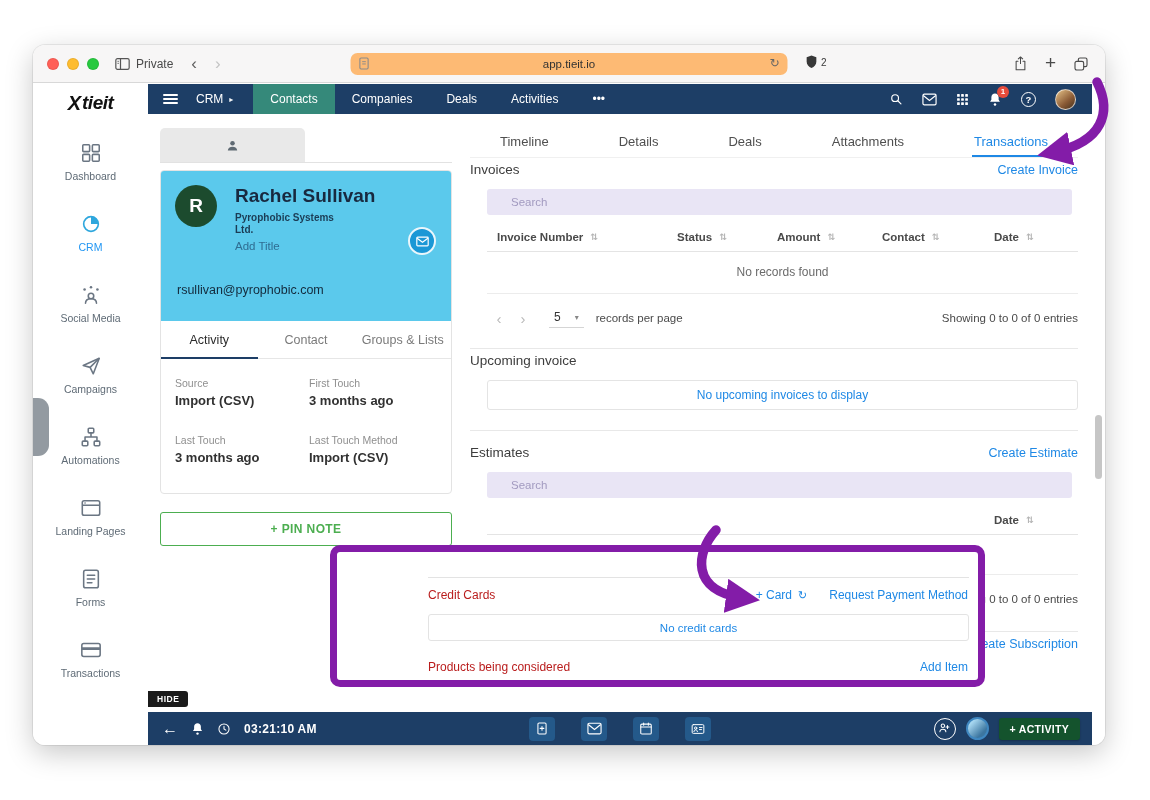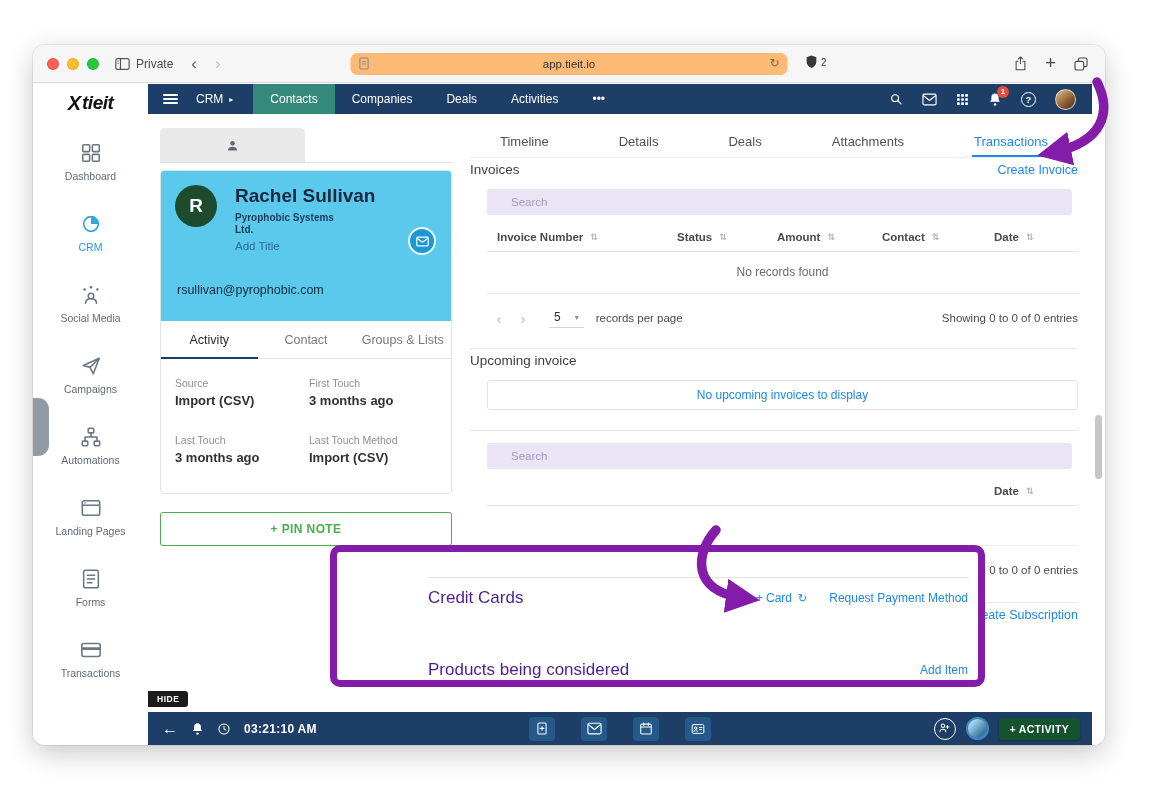--- a/index.html
+++ b/index.html
@@ -134,21 +134,21 @@
   .activity-btn{background:#14532d;border-radius:3px;padding:5px 11px;font-size:10.5px;font-weight:bold;letter-spacing:.3px;
     color:#fff;cursor:pointer;box-shadow:0 1px 2px rgba(0,0,0,.25);}
   .hide-tag{position:absolute;left:115px;top:607px;background:#1b1b1b;color:#fff;font-size:8.5px;font-weight:bold;
     letter-spacing:.5px;padding:3px 9px;border-radius:0 3px 3px 0;z-index:6;cursor:pointer;}
 
   
   .anno-rect{position:absolute;left:297px;top:500px;width:655px;height:142px;background:#fff;
     border:7px solid #831ca8;border-radius:10px;z-index:40;}
   .ov-line{position:absolute;left:91px;right:9px;top:25px;border-top:1px solid #e3e3e3;}
   .ov-head{position:absolute;left:91px;right:10px;top:36px;display:flex;justify-content:space-between;align-items:center;}
-  .ov-title{font-size:17px;color:#4c1d95;}
+  .ov-title{font-size:12px;color:#b91c1c;}
   .ov-links{display:flex;align-items:center;gap:22px;}
   .ov-addcard{display:flex;align-items:center;gap:6px;color:#1e88e5;font-size:12px;cursor:pointer;}
   .ov-refresh{font-size:11px;color:#1e88e5;}
   .ov-request{color:#1e88e5;font-size:12px;cursor:pointer;}
   .ov-box{position:absolute;left:91px;right:9px;top:62px;height:27px;border:1px solid #e3e3e3;border-radius:3px;
     display:flex;align-items:center;justify-content:center;font-size:11.5px;color:#1e88e5;}
   .ov-prod{position:absolute;left:91px;right:10px;top:108px;display:flex;justify-content:space-between;align-items:center;}
 
   
   .anno-arrows{position:absolute;left:0;top:0;z-index:100;pointer-events:none;}
@@ -478,20 +478,24 @@
           </div>
         </div>
         <div class="divider"></div>
 
         <div class="sec-head">
           <span class="sec-title">Upcoming invoice</span>
         </div>
         <div class="note-box">No upcoming invoices to display</div>
         <div class="divider mt20"></div>
 
+        <div class="sec-head" style="margin-top:14px">
+          <span class="sec-title">Estimates</span>
+          <span class="link">Create Estimate</span>
+        </div>
         <div class="inner">
           <input class="search" placeholder="Search" style="">
           <div class="tgrid thead">
             <div class="th"></div>
               <div class="th"></div>
               <div class="th"></div>
               <div class="th"></div>
             <div class="th">
                 <span>Date</span>
                 <span class="sort">⇅</span>
@@ -577,20 +581,21 @@
     <div class="ov-head">
       <span class="ov-title">Credit Cards</span>
       <span class="ov-links">
         <span class="ov-addcard">
           <span>+ Card</span>
           <span class="ov-refresh">↻</span>
         </span>
         <span class="ov-request">Request Payment Method</span>
       </span>
     </div>
+    <div class="ov-box">No credit cards</div>
     <div class="ov-prod">
       <span class="ov-title">Products being considered</span>
       <span class="ov-request">Add Item</span>
     </div>
   </div>
 
 </div>
 
 <svg class="anno-arrows" width="1150" height="800" viewBox="0 0 1150 800">
   <defs>

